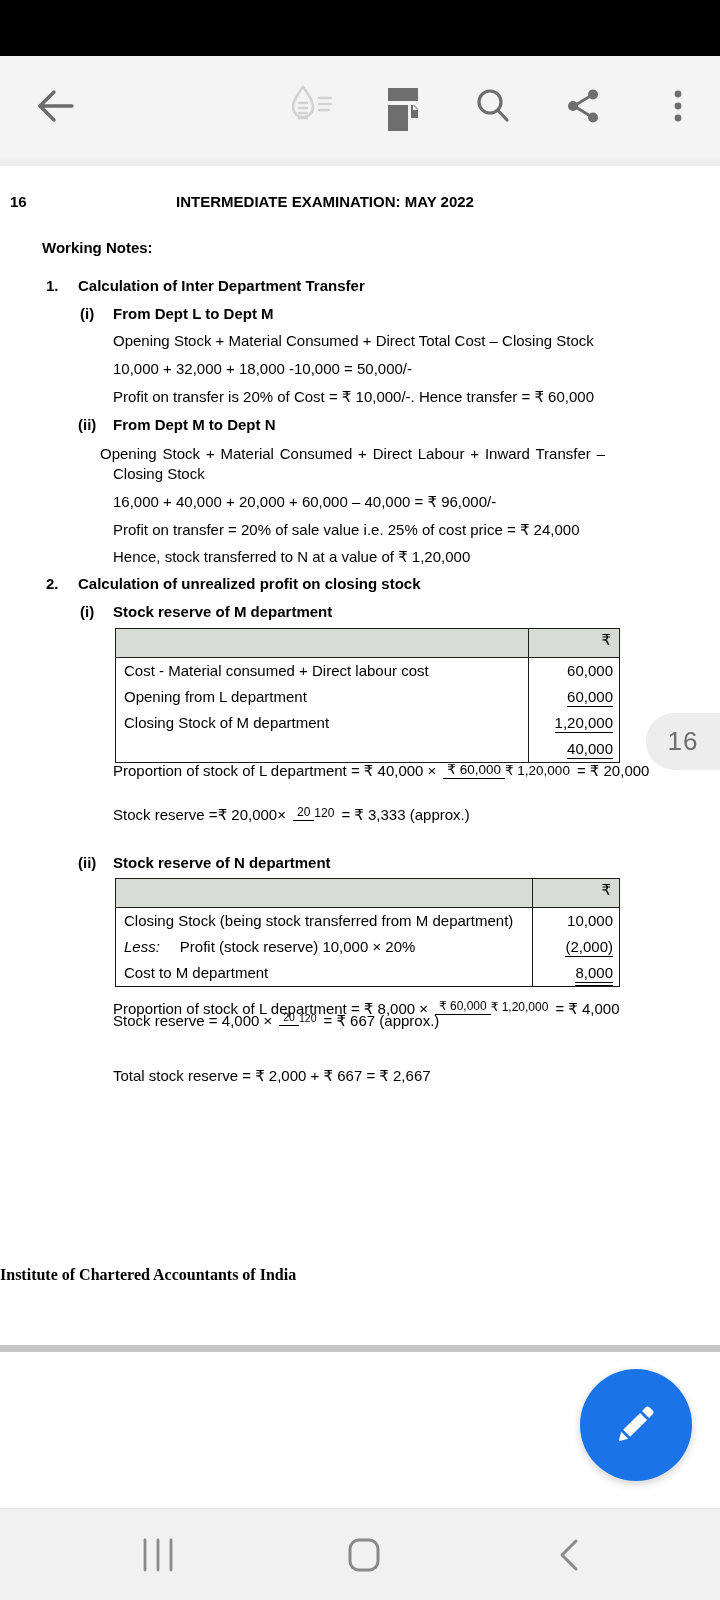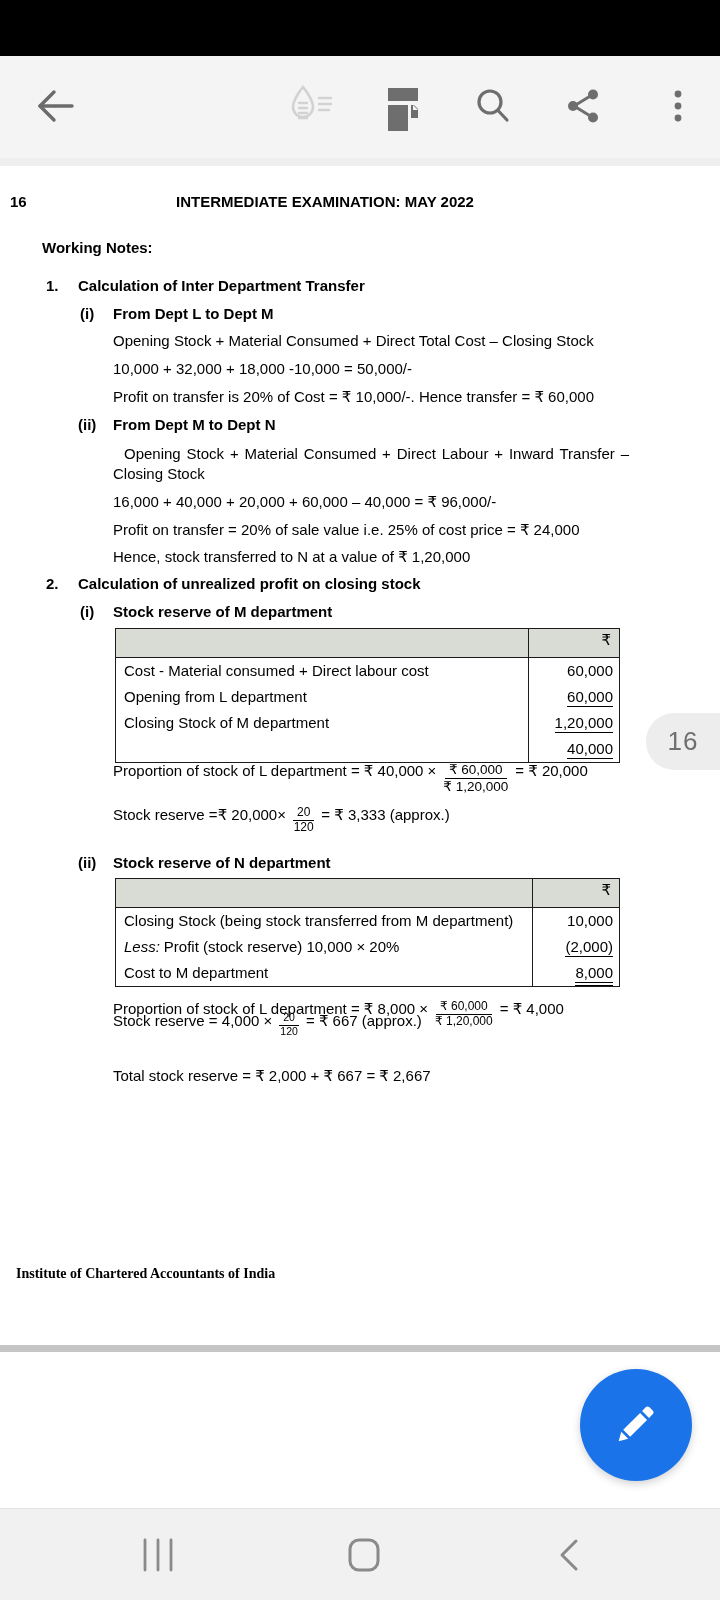--- a/index.html
+++ b/index.html
@@ -13,44 +13,44 @@
   
   .toolbar{position:absolute;left:0;top:56px;width:720px;height:102px;background:#f4f4f4;
            box-shadow:0 1px 2px rgba(0,0,0,.08);}
   .toolbar .tbtn{position:absolute;width:52px;height:52px;display:flex;align-items:center;justify-content:center;background:none;border:none;padding:0;}
   .strip{position:absolute;left:0;top:158px;width:720px;height:8px;background:#efefef;}
   
   .pdf-page{position:absolute;left:0;top:166px;width:720px;height:1179px;background:#fff;color:#000;}
   .abs{position:absolute;}
   .doc-t{font-size:15px;line-height:18px;}
   .b{font-weight:700;}
-  .it{font-style:italic;margin-right:4px;}
+  .it{font-style:italic;margin-right:20px;}
   .page-head-num{left:10px;top:27px;}
   .page-head-title{left:0;top:27px;width:650px;text-align:center;}
   
   .eq{display:flex;align-items:flex-start;}
-  .frac{display:inline-flex;flex-direction:column;align-items:center;line-height:1.12;margin:0 7px;}
+  .frac{display:inline-flex;flex-direction:row;align-items:center;line-height:1.12;margin:0 7px;}
   .frac .num{border-bottom:1.3px solid #000;padding:0 4px 1px;}
   .frac.f13{font-size:13.5px;}
   .frac.f12{font-size:12px;}
   .frac.f10{font-size:10.5px;}
   
   .acct-table{position:absolute;left:115px;width:505px;border:1.8px solid #1c1c1c;border-collapse:collapse;font-size:15px;}
   .acct-table td{border:1.2px solid #1c1c1c;vertical-align:top;padding:0;}
   .acct-table .hdr td{background:#d9dbd5;height:24px;}
   .acct-table .cur{text-align:right;padding:2px 8px 2px 0;}
   .lblcol{width:418px;}
   .amtcol{width:83px;}
   .tline{line-height:26px;padding-left:8px;white-space:nowrap;}
   .aline{line-height:26px;text-align:right;padding-right:6px;}
   .aline span{display:inline-block;line-height:19px;margin-top:3px;text-align:right;}
   .u{border-bottom:1.5px solid #000;}
   .uu{border-bottom:4px double #000;}
   .just{width:505px;text-align:justify;text-align-last:justify;}
-  .footer-line{left:0;top:1100px;font-family:"Liberation Serif","DejaVu Serif",serif;font-weight:700;font-size:14px;padding-left:16px;}
+  .footer-line{left:0;top:1100px;font-family:"Liberation Serif","DejaVu Serif",serif;font-weight:700;font-size:16px;}
   
   .page-badge{position:absolute;right:0;top:713px;width:74px;height:57px;background:#ededed;
               border-radius:28px 0 0 28px;display:flex;align-items:center;justify-content:center;
               color:#6f6f6f;font-size:26px;font-weight:500;letter-spacing:1px;}
   
   .page-gap{position:absolute;left:0;top:1345px;width:720px;height:7px;background:#c5c5c5;}
   
   .fab{position:absolute;left:580px;top:1369px;width:112px;height:112px;border-radius:50%;
        background:#1a73e8;display:flex;align-items:center;justify-content:center;border:none;
        box-shadow:0 3px 8px rgba(0,0,0,.18);}
@@ -154,21 +154,21 @@
   <div class="abs doc-t b" style="left:78px;top:111px;">Calculation of Inter Department Transfer</div>
 
   <div class="abs doc-t b" style="left:80px;top:139px;">(i)</div>
   <div class="abs doc-t b" style="left:113px;top:139px;">From Dept L to Dept M</div>
   <div class="abs doc-t" style="left:113px;top:166px;">Opening Stock + Material Consumed + Direct Total Cost – Closing Stock</div>
   <div class="abs doc-t" style="left:113px;top:194px;">10,000 + 32,000 + 18,000 -10,000  = 50,000/-</div>
   <div class="abs doc-t" style="left:113px;top:222px;">Profit on transfer is 20% of Cost = ₹ 10,000/-. Hence transfer = ₹ 60,000</div>
 
   <div class="abs doc-t b" style="left:78px;top:250px;">(ii)</div>
   <div class="abs doc-t b" style="left:113px;top:250px;">From Dept M to Dept N</div>
-  <div class="abs doc-t just" style="left:124px;top:279px;">Opening Stock + Material Consumed + Direct Labour + Inward Transfer –</div>
+  <div class="abs doc-t just" style="left:100px;top:279px;">Opening Stock + Material Consumed + Direct Labour + Inward Transfer –</div>
   <div class="abs doc-t" style="left:113px;top:299px;">Closing Stock</div>
   <div class="abs doc-t" style="left:113px;top:327px;">16,000 + 40,000 + 20,000 + 60,000 – 40,000 = ₹  96,000/-</div>
   <div class="abs doc-t" style="left:113px;top:355px;">Profit on transfer = 20% of sale value i.e. 25% of cost price = ₹ 24,000</div>
   <div class="abs doc-t" style="left:113px;top:382px;">Hence, stock transferred to N at a value of ₹ 1,20,000</div>
 
   <div class="abs doc-t b" style="left:46px;top:409px;">2.</div>
   <div class="abs doc-t b" style="left:78px;top:409px;">Calculation of unrealized profit on closing stock</div>
 
   <div class="abs doc-t b" style="left:80px;top:437px;">(i)</div>
   <div class="abs doc-t b" style="left:113px;top:437px;">Stock reserve of M department</div>

